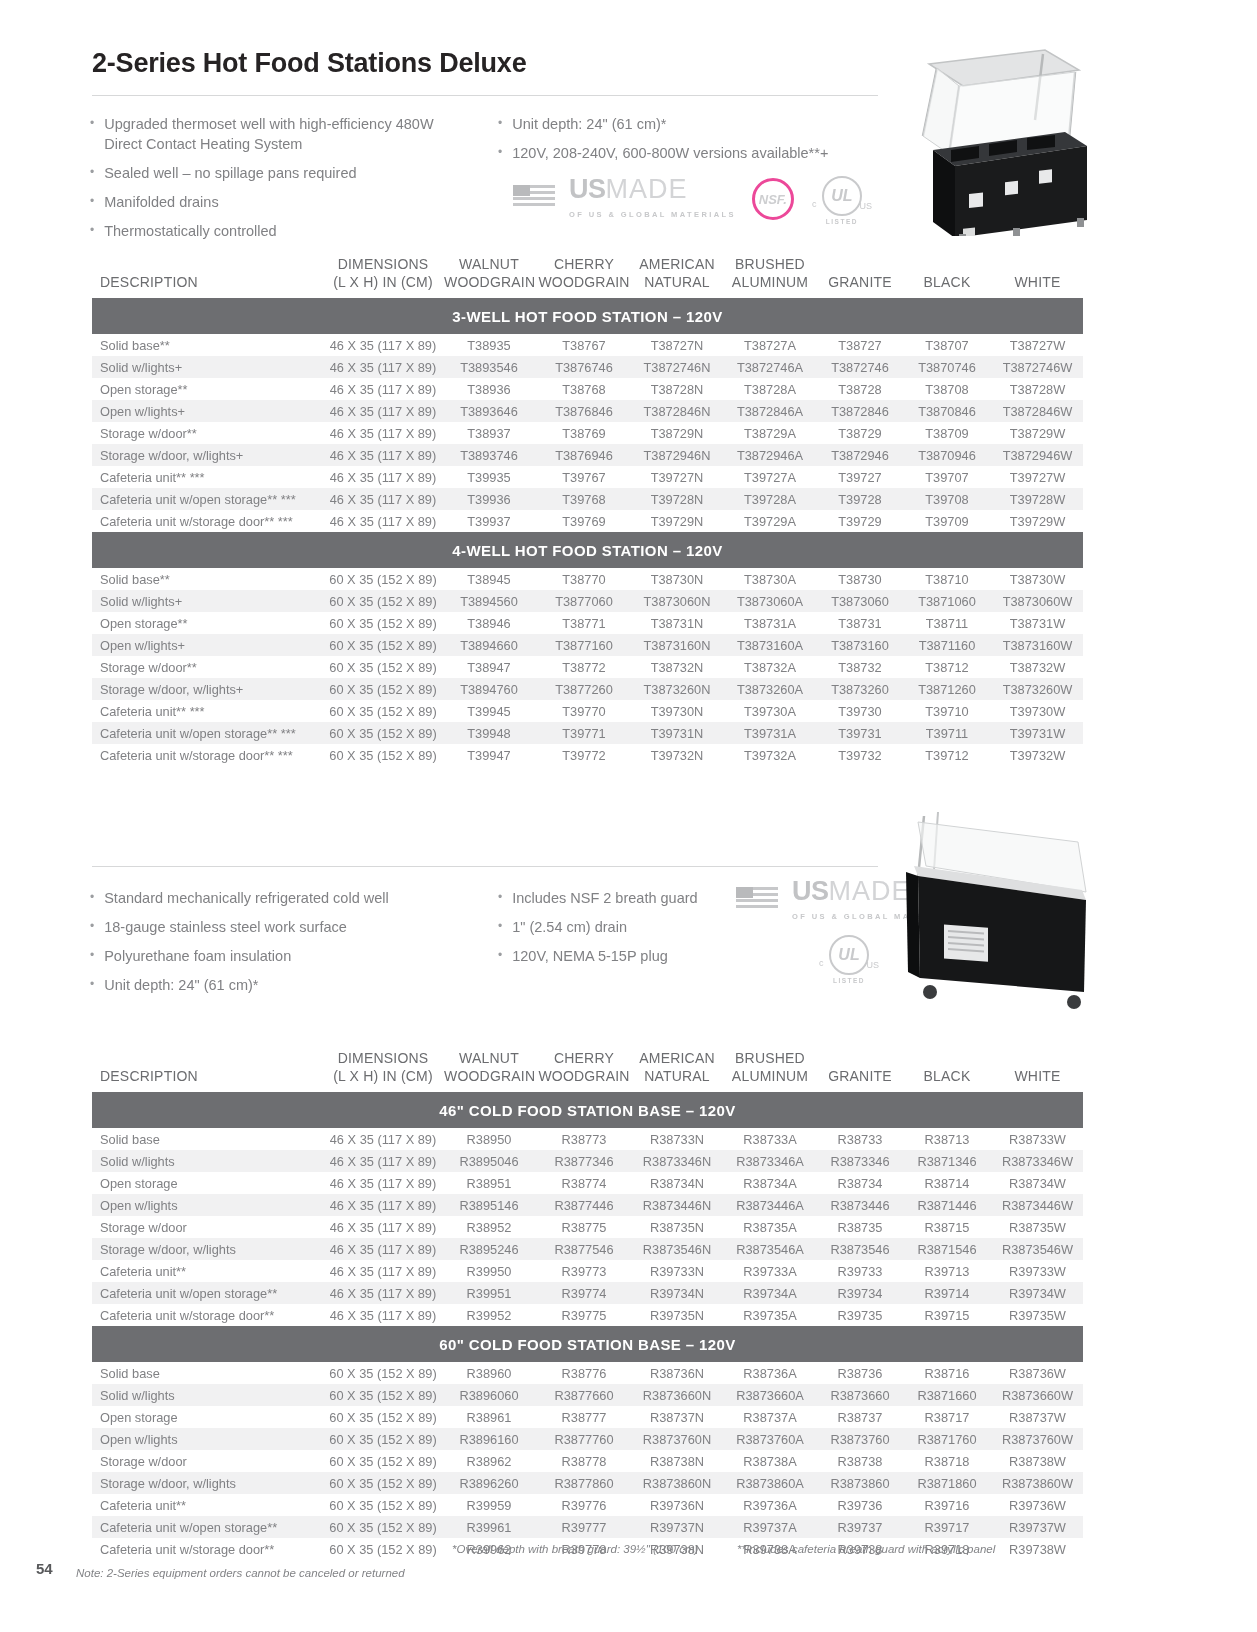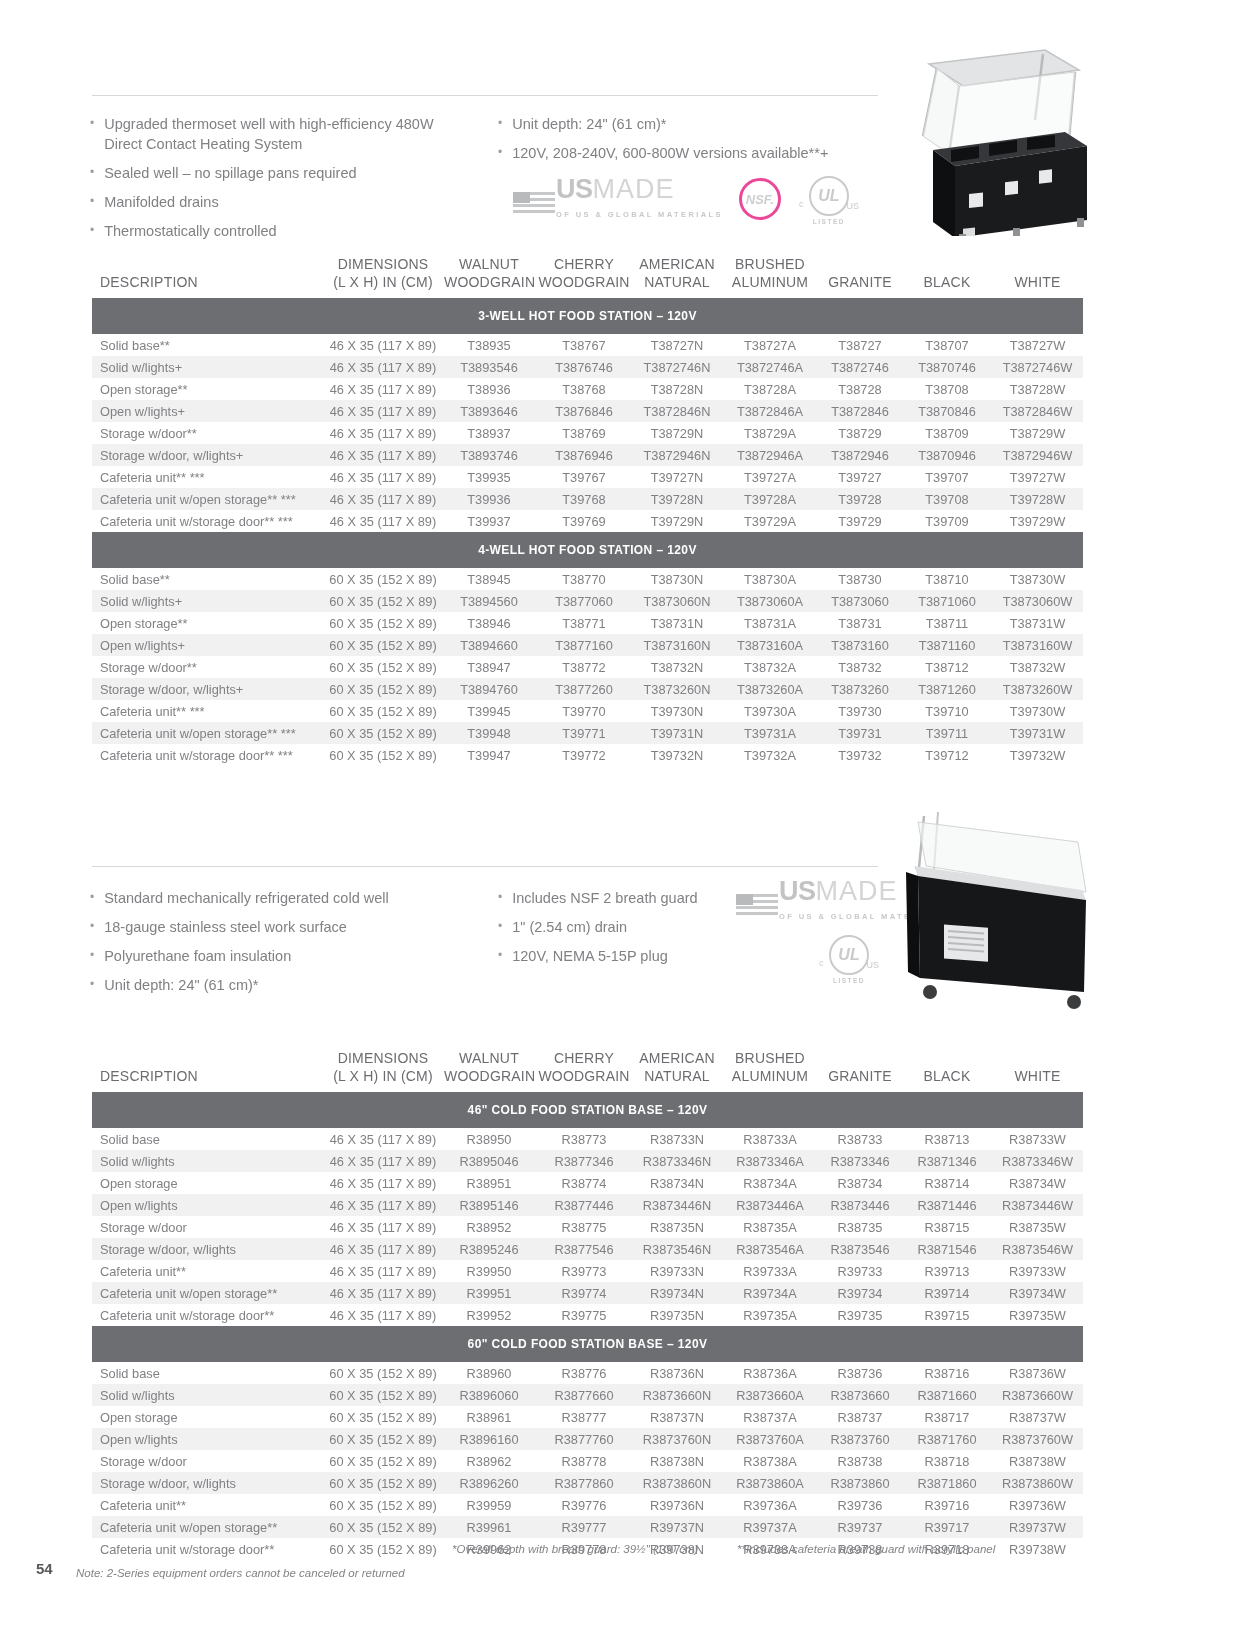--- a/index.html
+++ b/index.html
@@ -16,49 +16,50 @@
 
   
   table.catalog-table { position:absolute; left:92px; border-collapse:collapse; table-layout:fixed; width:991px; }
   table.catalog-table th { font-size:14px; font-weight:400; color:#6b6c6f; vertical-align:bottom; text-align:center; padding:0 2px 7px 2px; line-height:1.3; letter-spacing:0.2px; height:50px; }
   table.catalog-table th.col-desc { text-align:left; padding-left:8px; }
   table.catalog-table th:nth-child(1){width:232px;} table.catalog-table th:nth-child(2){width:118px;}
   table.catalog-table th:nth-child(3){width:94px;}  table.catalog-table th:nth-child(4){width:96px;}
   table.catalog-table th:nth-child(5){width:90px;}  table.catalog-table th:nth-child(6){width:96px;}
   table.catalog-table th:nth-child(7){width:84px;}  table.catalog-table th:nth-child(8){width:90px;}
   table.catalog-table th:nth-child(9){width:91px;}
-  table.catalog-table tr.group-row td { background:#6d6e71; color:#ffffff; font-weight:700; font-size:12px; letter-spacing:0.4px; padding:4px 8px; height:36px;margin-left:24px; }
+  table.catalog-table tr.group-row td { background:#6d6e71; color:#ffffff; font-weight:700; font-size:15px; letter-spacing:0.4px; padding:4px 8px; height:36px;margin-left:24px; }
   table.catalog-table tbody td { font-size:12.8px; color:#808184; text-align:center; height:22px; padding:0 2px; white-space:nowrap; overflow:hidden; }
   table.catalog-table tbody td.col-desc { text-align:left; padding-left:8px; }
   table.catalog-table tbody tr.stripe td { background:#f1f1f2; }
 
   .footnote { position:absolute; font-size:11.5px; font-style:italic; color:#828386; line-height:1.55; }
 
   
   .logo-row { position:absolute; display:flex; align-items:flex-start; gap:16px; }
-  .usmade { display:flex; align-items:flex-end; gap:0; }
+  .usmade { display:flex; align-items:center; gap:13px; }
   .usmade .words { line-height:1; }
   .usmade .us { font-size:27px; font-weight:800; color:#c2c3c5; letter-spacing:-0.5px; }
   .usmade .made { font-size:27px; font-weight:300; color:#d3d4d6; letter-spacing:1px; }
   .usmade .tagline { margin-top:8px; font-size:7.5px; letter-spacing:2.4px; color:#c7c8ca; font-weight:700; }
   .nsf { width:42px; height:42px; border:3px solid #ec4899; border-radius:50%; display:flex; align-items:center; justify-content:center; color:#cdced0; font-weight:800; font-style:italic; font-size:13px; margin-top:2px; }
   .ul-badge { position:relative; width:64px; text-align:center; color:#c9cacc; }
   .ul-badge .circ { width:40px; height:40px; border:2.5px solid #c9cacc; border-radius:50%; margin:0 auto; display:flex; align-items:center; justify-content:center; font-weight:800; font-size:16px; font-style:italic; }
   .ul-badge .c { position:absolute; left:2px; bottom:16px; font-size:9px; }
   .ul-badge .us { position:absolute; right:2px; bottom:14px; font-size:9px; }
   .ul-badge .listed { font-size:6.5px; letter-spacing:1.5px; font-weight:700; margin-top:2px; }
 
   .photo { position:absolute; }
   .pageno { position:absolute; left:36px; top:1560px; font-size:15px; font-weight:700; color:#58595b; }
 </style>
 </head>
 <body>
 
 <div class="page">
 
+  <h1 class="sec-title" style="top:48px;">2-Series Hot Food Stations Deluxe</h1>
   <div class="rule" style="top:95px;"></div>
 
   <ul class="bullets" style="left:90px; top:114px; width:348px;">
       <li>
         <span class="dot">•</span>
         <span class="btxt">Upgraded thermoset well with high-efficiency 480W Direct Contact Heating System</span>
       </li>
       <li>
         <span class="dot">•</span>
         <span class="btxt">Sealed well – no spillage pans required</span>

